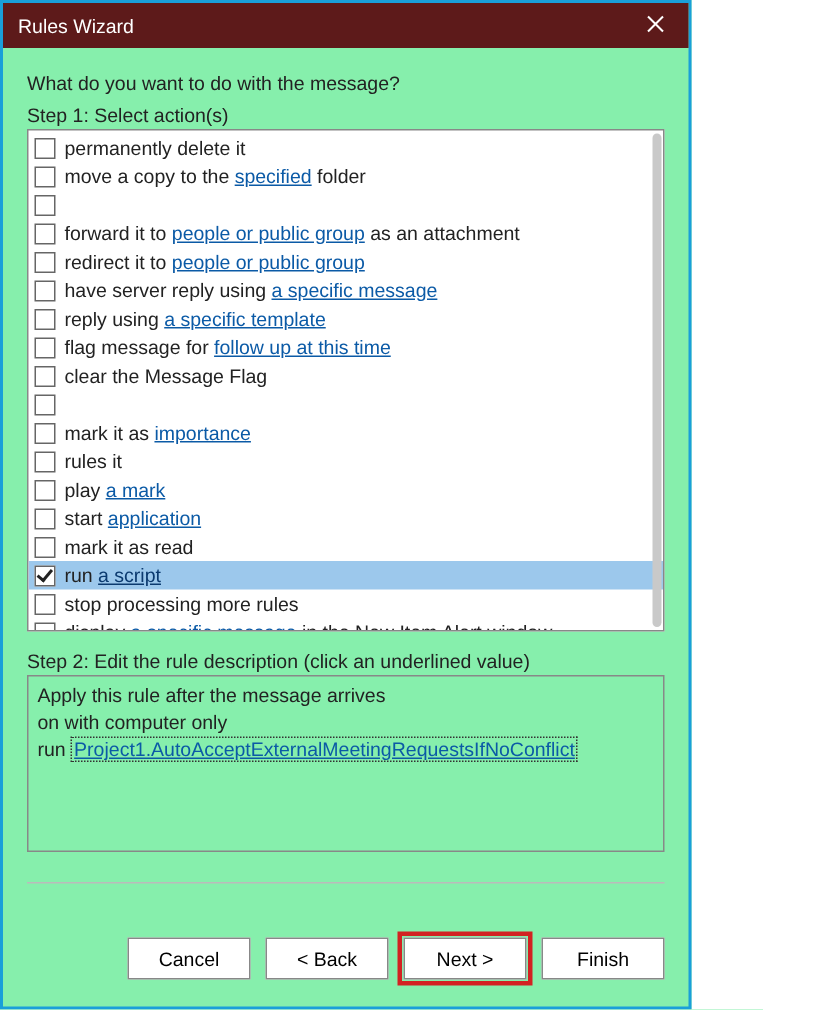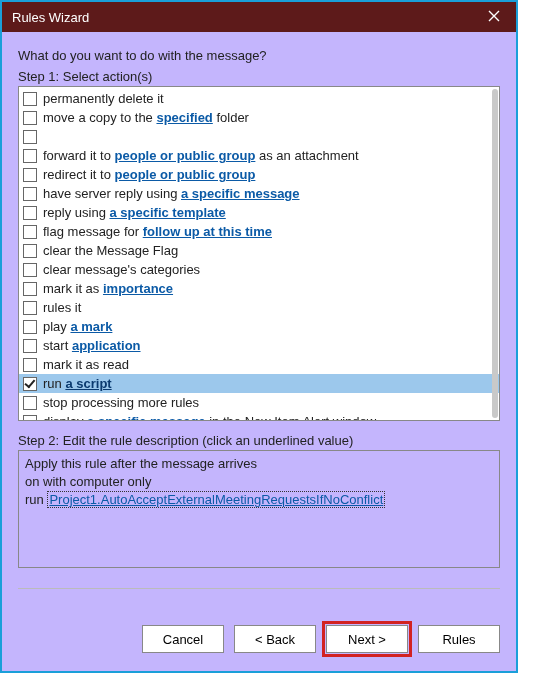--- a/index.html
+++ b/index.html
@@ -6,24 +6,24 @@
   body {
     margin: 0;
     font-family: "Segoe UI", Tahoma, sans-serif;
     font-size: 13px;
     background: #fff;
     width: 545px;
     height: 673px;
     overflow: hidden;
   }
   .window {
-    width: 518px;
+    width: 461px;
     height: 673px;
     border: 2px solid #1a9fd9;
-    background: #c4b5fd;
+    background: #86efac;
     display: flex;
     flex-direction: column;
   }
   .titlebar {
     background: #5d1a1a;
     color: #fff;
     height: 30px;
     display: flex;
     align-items: center;
     padding: 0 0 0 10px;
@@ -95,21 +95,20 @@
     height: 4px;
     border-left: 2px solid #222;
     border-bottom: 2px solid #222;
     transform: rotate(-50deg) translate(1px,-1px);
   }
   .action-text { white-space: pre; }
   .link {
     color: #0b5aa6;
     text-decoration: underline;
     cursor: pointer;
-    font-weight: bold;
   }
   .action-row.selected .link {
     color: #0b3a6f;
   }
   .step2-label { margin-top: 12px; margin-bottom: 2px; }
   .desc-box {
     border: 1px solid #888;
     height: 118px;
     padding: 4px 6px;
     line-height: 18px;
@@ -198,21 +197,20 @@
           <div class="action-row">
             <span class="chk"></span>
             <span class="action-text">flag message for <span class="link">follow up at this time</span></span>
           </div>
           <div class="action-row">
             <span class="chk"></span>
             <span class="action-text">clear the Message Flag</span>
           </div>
           <div class="action-row">
             <span class="chk"></span>
-            <span class="action-text">clear message's categories</span>
           </div>
           <div class="action-row">
             <span class="chk"></span>
             <span class="action-text">mark it as <span class="link">importance</span></span>
           </div>
           <div class="action-row">
             <span class="chk"></span>
             <span class="action-text">rules it</span>
           </div>
           <div class="action-row">
@@ -253,16 +251,16 @@
       </div>
     </div>
 
     <hr class="hr">
   </div>
 
   <div class="button-row">
     <button class="btn">Cancel</button>
     <button class="btn">&lt; Back</button>
     <button class="btn primary-highlight">Next &gt;</button>
-    <button class="btn">Rules</button>
+    <button class="btn">Finish</button>
   </div>
 
 </div>
 
 </body></html>

